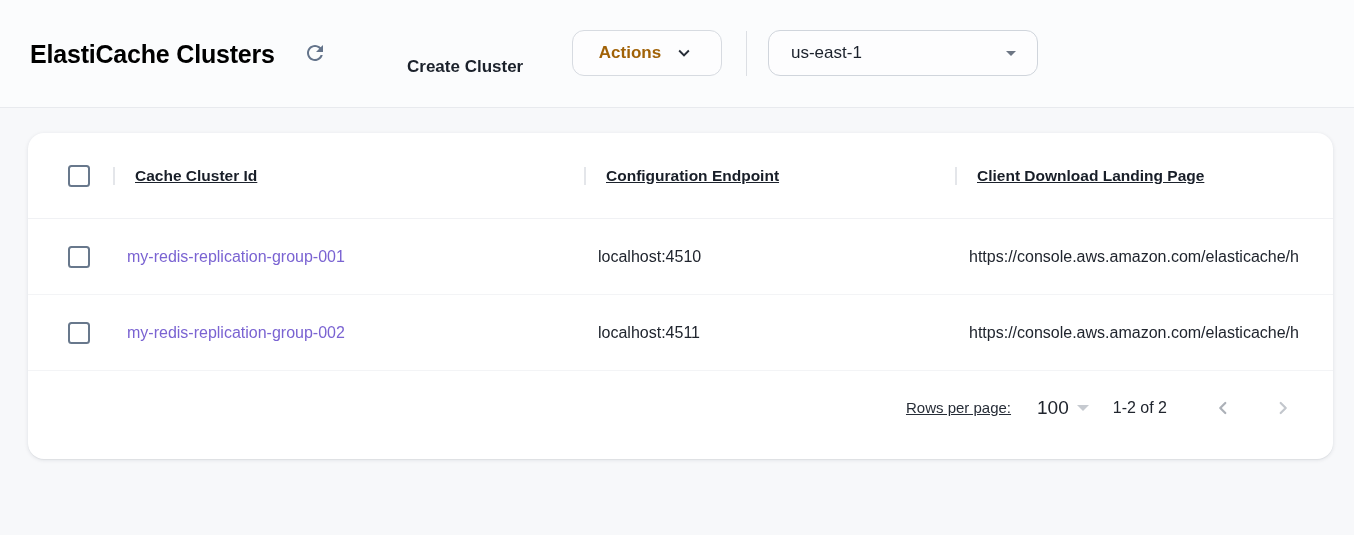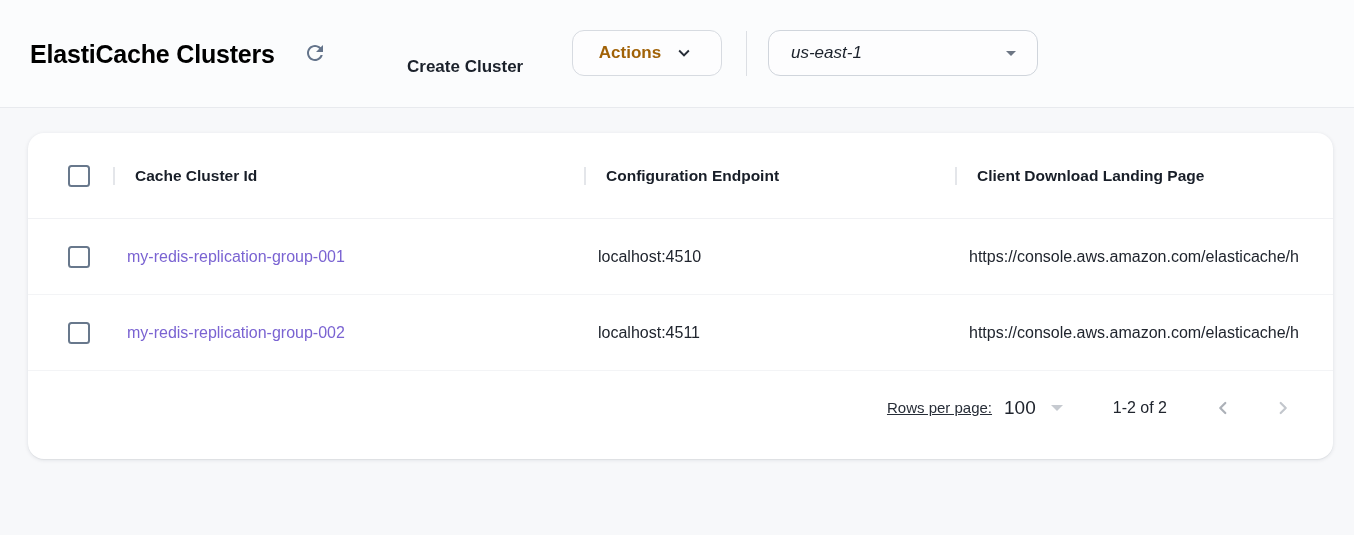--- a/index.html
+++ b/index.html
@@ -53,21 +53,20 @@
   .region-select {
     position: absolute; left: 768px; top: 30px;
     width: 270px; height: 46px;
     background: #fdfdfe;
     border: 1px solid #d0d5dc;
     border-radius: 12px;
     display: flex; align-items: center;
     padding: 0 14px 0 22px;
     font-size: 17px; color: #1b212b;
     cursor: pointer;
-    font-style: italic;
   }
   .region-select .grow { flex: 1; }
   .account-field {
     position: absolute; left: 1059px; top: 28px;
     width: 276px; height: 50px;
     border: 1px solid #d0d5dc;
     border-radius: 12px;
   }
   .account-label {
     position: absolute; left: 13px; top: -9px;
@@ -91,21 +90,21 @@
     background: #ffffff;
     border-radius: 16px;
     box-shadow: 0 1px 4px rgba(20,30,50,0.10), 0 1px 1px rgba(20,30,50,0.05);
     overflow: hidden;
   }
   .trow {
     display: grid;
     grid-template-columns: 85px 471px 371px auto;
     align-items: center;
   }
-  .grid-head { height: 86px; border-bottom: 1px solid #f0f1f4; }
+  .grid-head { height: 86px; border-bottom: 1px solid #f0f1f4; text-decoration: underline; }
   .grid-row  { height: 76px; border-bottom: 1px solid #f3f4f6; }
   .hcell {
     position: relative;
     padding-left: 22px;
     font-size: 15.5px; font-weight: 700; color: #181e28;
     white-space: nowrap; overflow: hidden;
   }
   .hcell::before {
     content: "";
     position: absolute; left: 0; top: 50%;
@@ -129,33 +128,33 @@
   .link { color: #7a63d2; text-decoration: none; cursor: pointer; text-align: center; }
 
   
   .grid-footer {
     height: 87px;
     display: flex; align-items: center; justify-content: flex-end;
     padding: 0 38px 14px 0;
   }
   .rpp-label { font-size: 15px; color: #272d37; text-decoration: underline; }
   .rpp-value {
-    display: flex; align-items: baseline; gap: 15px;
-    margin-left: 12px;
+    display: flex; align-items: baseline; gap: 8px;
+    margin-left: 26px;
     font-size: 19px; color: #20252e;
     cursor: pointer;
   }
   .dropdown-tri {
     width: 0; height: 0;
     border-left: 6px solid transparent;
     border-right: 6px solid transparent;
     border-top: 6px solid #c6cad0;
     align-self: center;
   }
-  .range-label { margin-left: 50px; font-size: 16px; color: #20252e; }
+  .range-label { margin-left: 24px; font-size: 16px; color: #20252e; }
   .pg-btn {
     border: none; background: transparent;
     width: 24px; height: 24px;
     display: flex; align-items: center; justify-content: center;
   }
   .pg-prev { margin-left: 44px; color: #acb1b8; }
   .pg-next { margin-left: 36px; color: #c3c7cd; }
 </style>
 </head>
 <body>

